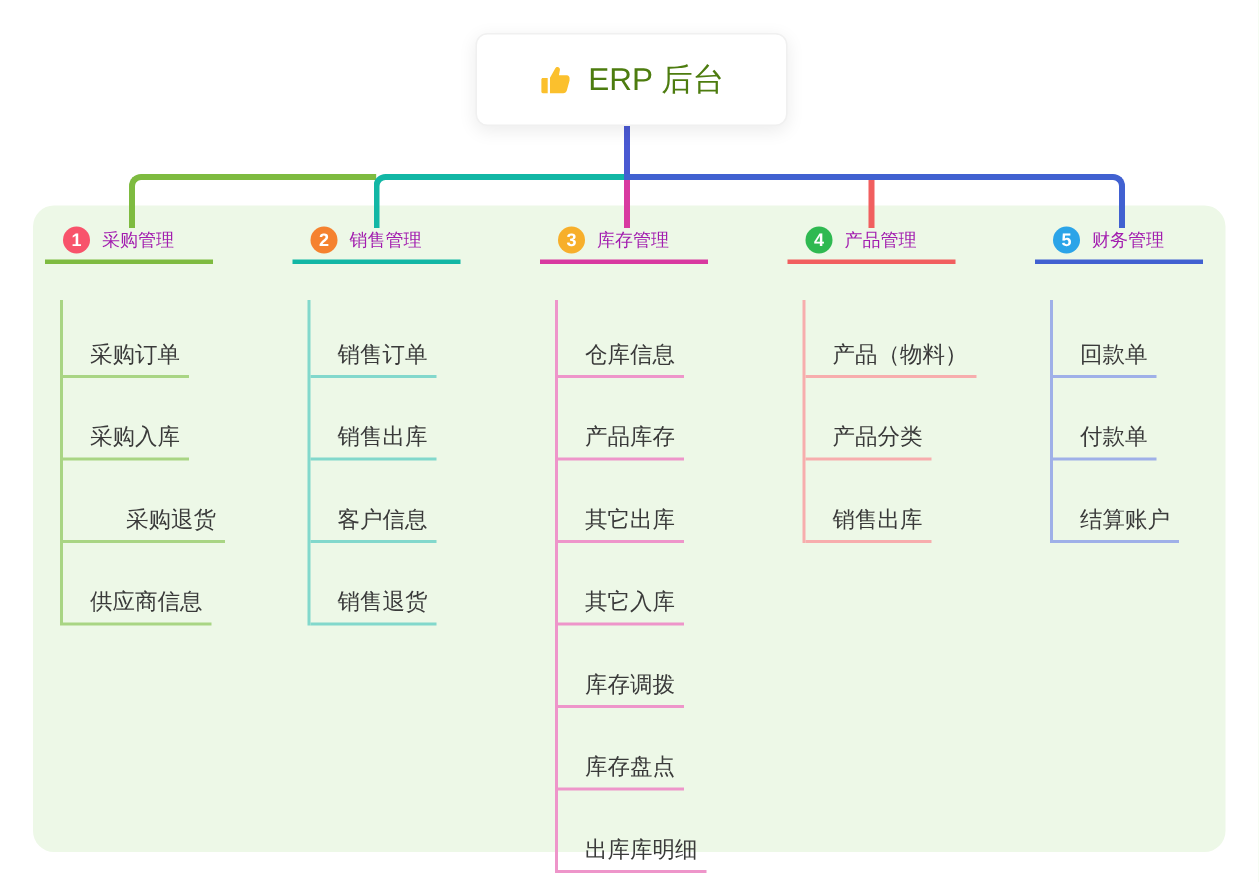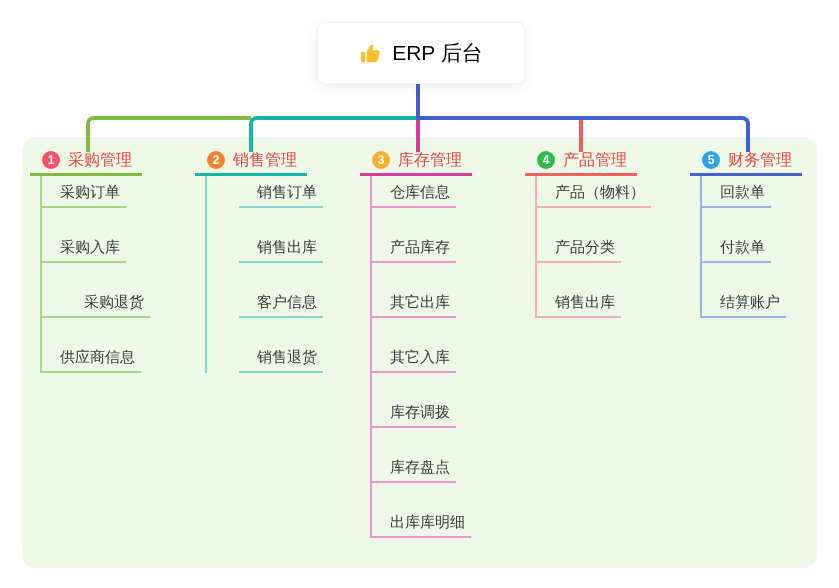--- a/index.html
+++ b/index.html
@@ -11,21 +11,21 @@
   .panel{
     position:absolute;left:22px;top:137px;width:795px;height:431px;
     border-radius:14px;
   }
   
   .root-card{
     position:absolute;left:317px;top:22px;width:206px;height:60px;
     background:#ffffff;border:1px solid #f0f0f0;border-radius:8px;
     box-shadow:0 3px 12px rgba(0,0,0,.08);
     display:flex;align-items:center;justify-content:center;gap:10px;
-    font-size:21px;color:#000000;z-index:3;
+    font-size:21px;color:#4d7c0f;z-index:3;
   }
   
   .vline-root{position:absolute;left:416px;top:81px;width:4px;height:37px;z-index:2;}
   .elbow{position:absolute;top:116px;height:36px;z-index:2;box-sizing:border-box;}
   .elbow.l{border-top:4px solid;border-left:4px solid;border-top-left-radius:8px;}
   .elbow.r{border-top:4px solid;border-right:4px solid;border-top-right-radius:8px;}
   .drop{position:absolute;top:120px;width:4px;height:32px;z-index:2;}
   #conn-b1{left:86px;width:165px;}
   #conn-b2{left:249px;width:167px;}
   #conn-b5{left:416px;width:334px;}
@@ -35,29 +35,29 @@
   .branch{position:absolute;top:147px;z-index:3;}
   .parent{
     width:112px;height:29px;box-sizing:border-box;border-bottom:3px solid;
     display:flex;align-items:center;gap:8px;padding-left:12px;cursor:default;
   }
   .badge{
     width:18px;height:18px;border-radius:50%;flex:0 0 18px;
     color:#fff;font-size:12px;font-weight:bold;line-height:18px;
     display:flex;align-items:center;justify-content:center;
   }
-  .parent .plabel{font-size:16px;color:#ef4444;white-space:nowrap;}
+  .parent .plabel{font-size:12px;color:#a21caf;white-space:nowrap;}
   .children{margin-left:10px;border-left:2px solid;}
   .child{
     width:max-content;height:55px;box-sizing:border-box;
     display:flex;align-items:flex-end;
     padding:0 6px 4px 18px;border-bottom:2px solid;
     font-size:15px;color:#3a3a3a;white-space:nowrap;cursor:default;
   }
-  .child:first-child{height:32px;}
+  .child:first-child{height:52px;margin-top:24px;}
 </style>
 </head>
 <body>
 
 <div class="panel" style="background: rgb(237, 248, 231);"></div>
 
 <div class="root-card">
   <span style="display:flex;">
     <svg width="23" height="23" viewBox="0 0 24 24" aria-hidden="true">
       <path d="M3 10.5h3.4V21H3c-.55 0-1-.45-1-1v-8.5c0-.55.45-1 1-1z" fill="#fbc02d"></path>
@@ -85,21 +85,21 @@
       <div class="child" style="border-bottom-color: rgb(169, 213, 132); padding-left: 42px;">采购退货</div>
       <div class="child" style="border-bottom-color: rgb(169, 213, 132);">供应商信息</div>
     </div>
   </div>
 
   <div class="branch" style="left: 195px;">
     <div class="parent" style="border-bottom-color: rgb(18, 183, 165);">
       <span class="badge" style="background: rgb(245, 130, 47);">2</span>
       <span class="plabel">销售管理</span>
     </div>
-    <div class="children" style="border-left-color: rgb(130, 216, 204); padding-left: 32px;">
+    <div class="children" style="border-left-color: rgb(130, 216, 204);">
       <div class="child" style="border-bottom-color: rgb(130, 216, 204);">销售订单</div>
       <div class="child" style="border-bottom-color: rgb(130, 216, 204);">销售出库</div>
       <div class="child" style="border-bottom-color: rgb(130, 216, 204);">客户信息</div>
       <div class="child" style="border-bottom-color: rgb(130, 216, 204);">销售退货</div>
     </div>
   </div>
 
   <div class="branch" style="left: 360px;">
     <div class="parent" style="border-bottom-color: rgb(216, 58, 160);">
       <span class="badge" style="background: rgb(247, 175, 43);">3</span>

